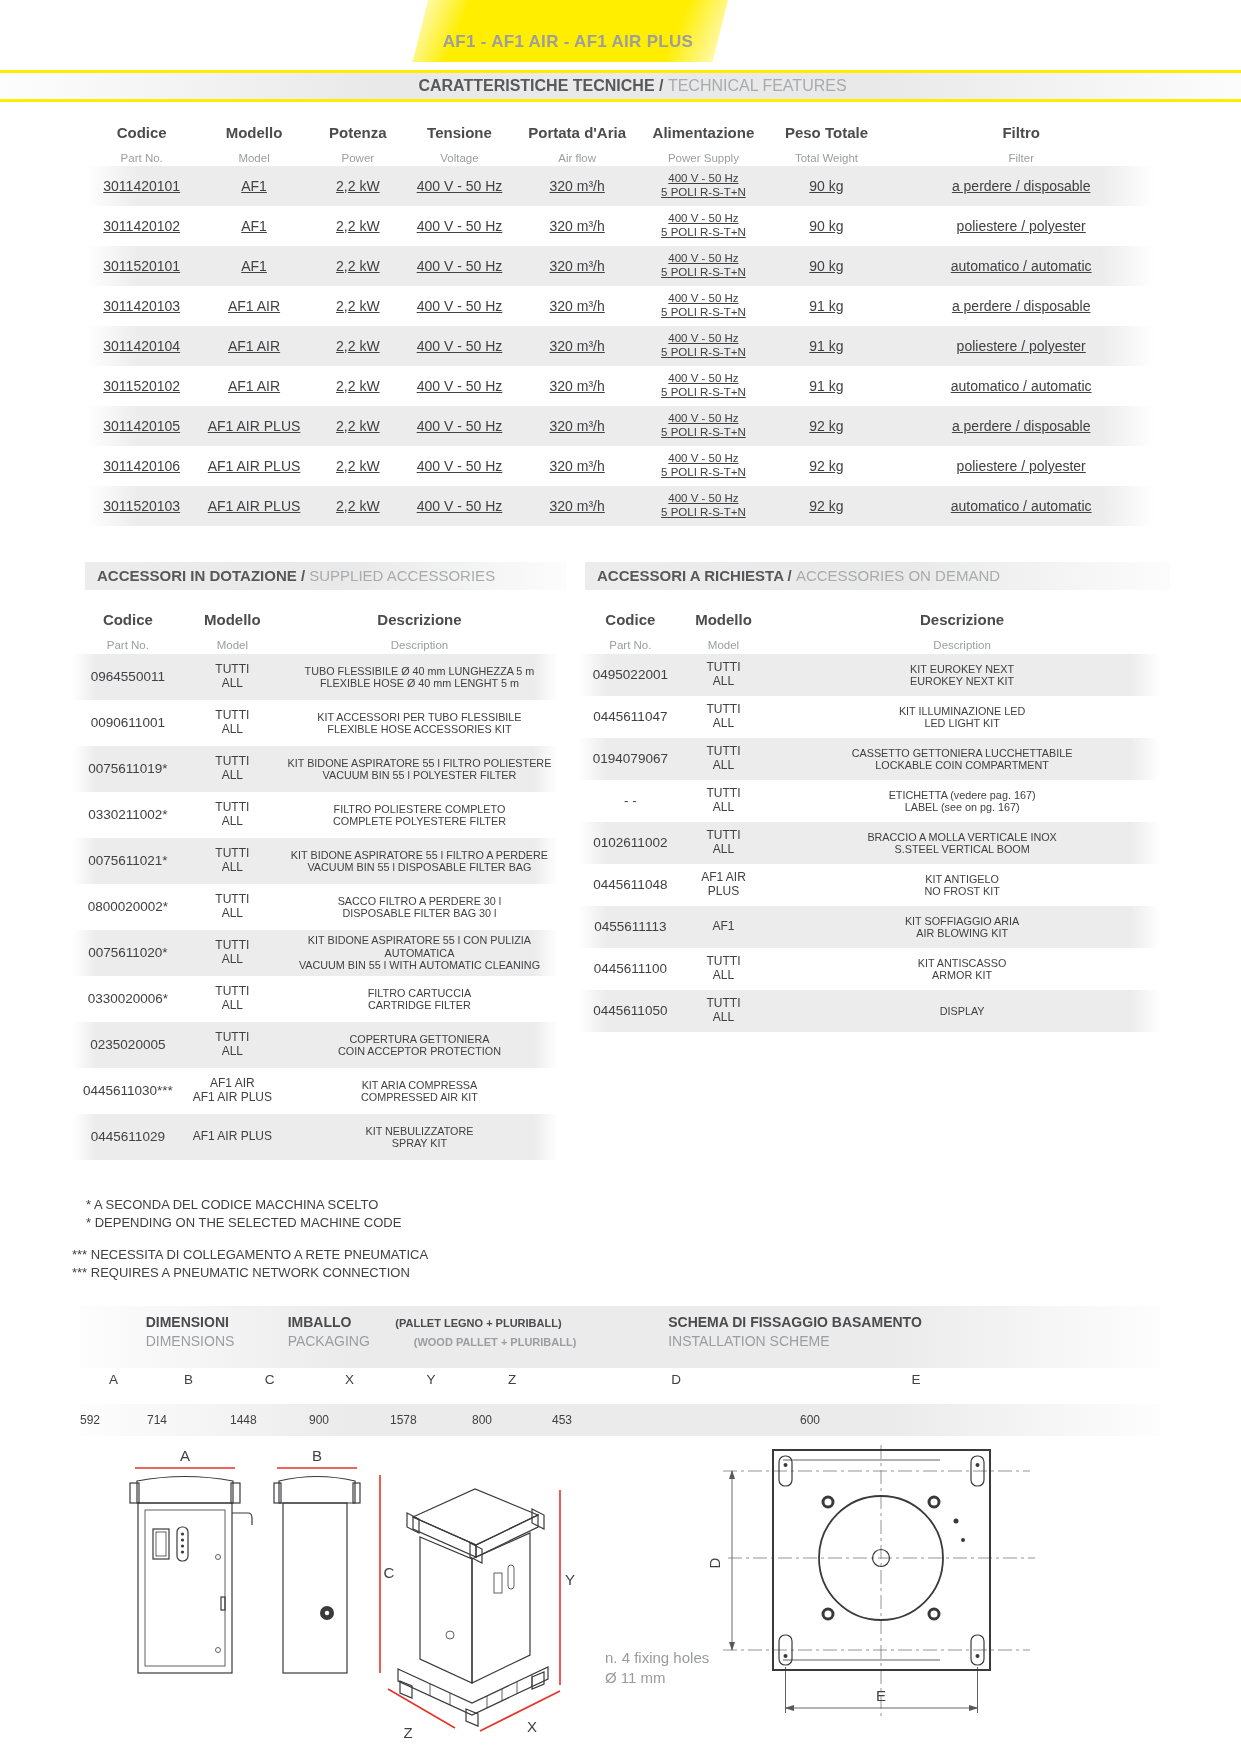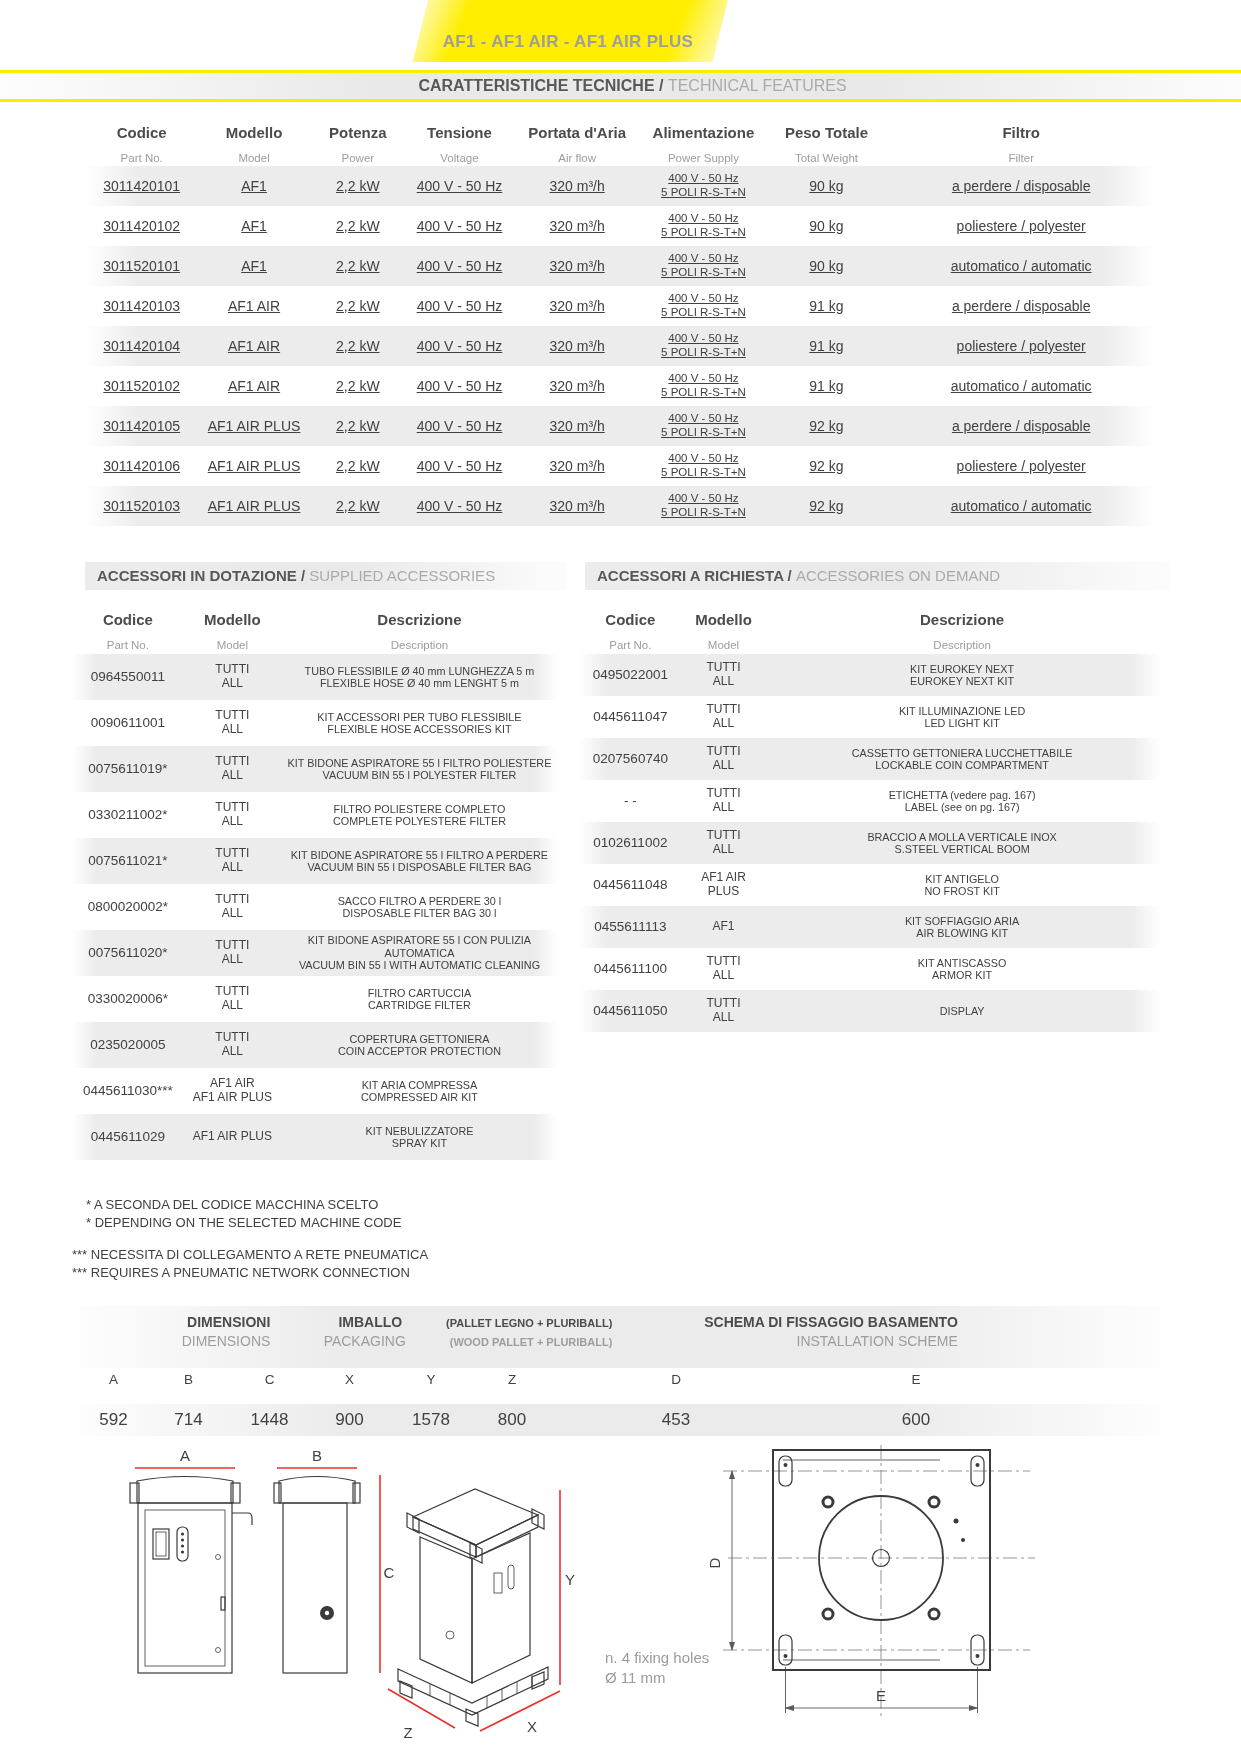--- a/index.html
+++ b/index.html
@@ -54,34 +54,34 @@
   .ac.desc{font-size:10.8px;}
 
   
   .footnote{position:absolute;font-size:13px;color:#414042;white-space:pre-line;line-height:1.35;}
   .fn1{left:86px;top:1196px;}
   .fn2{left:72px;top:1246px;}
 
   
   .dim-head-band{position:absolute;left:80px;top:1306px;width:1080px;height:62px;
           background:linear-gradient(90deg,#fdfdfd,#ebebeb 25%,#ebebeb 75%,#fdfdfd);}
-  .dim-group{position:absolute;text-align:right;transform:translateX(-50%);top:8px;margin-left:36px;}
+  .dim-group{position:absolute;text-align:left;transform:translateX(-50%);top:8px;}
   .dg-line1{font-size:14px;font-weight:bold;color:#4b4b4d;}
   .dg-paren{font-size:11px;font-weight:bold;color:#4b4b4d;padding-left:40px;}
   .dg-line2{font-size:14px;color:#9b9da0;margin-top:3px;}
   .dg-line2 .dg-paren{color:#9b9da0;}
   .dim-grid{position:absolute;left:80px;width:1080px;display:grid;
           grid-template-columns:67px 83px 79px 81px 82px 80px 248px 232px;}
   .dim-letters{top:1372px;}
   .dim-values{top:1404px;height:32px;align-items:center;
           background:linear-gradient(90deg,#fdfdfd,#ebebeb 25%,#ebebeb 75%,#fdfdfd);}
   .dl{text-align:center;}
   .dl-letter{display:block;font-size:13.5px;color:#414042;}
   .dl-unit{display:block;font-size:13px;color:#414042;margin-top:17px;}
-  .dl-value{text-align:center;font-size:17px;color:#414042;}
+  .dl-value{text-align:left;font-size:12px;color:#414042;}
 
   
   .drawings{position:absolute;left:80px;top:1445px;width:1100px;height:309px;}
   .fixing-note{position:absolute;left:605px;top:1648px;width:160px;font-size:15px;
           color:#9a9b9d;white-space:pre-line;line-height:1.3;}
   svg .outline{stroke:#3a3a3c;fill:none;stroke-width:1.2;}
   svg .thin{stroke:#3a3a3c;fill:none;stroke-width:.8;}
   svg .fill-dark{fill:#3a3a3c;stroke:none;}
   svg .red{stroke:#e6332a;stroke-width:1.6;fill:none;}
   svg .lbl{font-family:"Liberation Sans",sans-serif;font-size:15px;fill:#414042;text-anchor:middle;}
@@ -402,21 +402,21 @@
 
         <div class="a-grid a-row">
           <div class="ac code">0445611047</div>
           <div class="ac model">TUTTI
 ALL</div>
           <div class="ac desc">KIT ILLUMINAZIONE LED
 LED LIGHT KIT</div>
         </div>
 
         <div class="a-grid a-row shade">
-          <div class="ac code">0207560740</div>
+          <div class="ac code">0194079067</div>
           <div class="ac model">TUTTI
 ALL</div>
           <div class="ac desc">CASSETTO GETTONIERA LUCCHETTABILE
 LOCKABLE COIN COMPARTMENT</div>
         </div>
 
         <div class="a-grid a-row">
           <div class="ac code">- -</div>
           <div class="ac model">TUTTI
 ALL</div>

